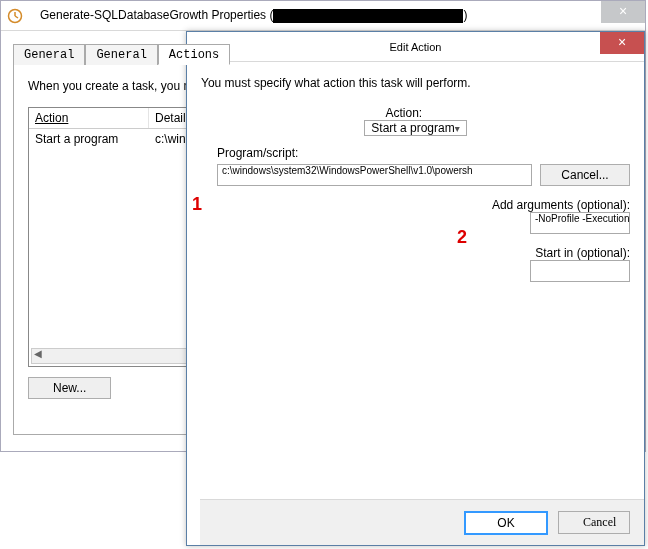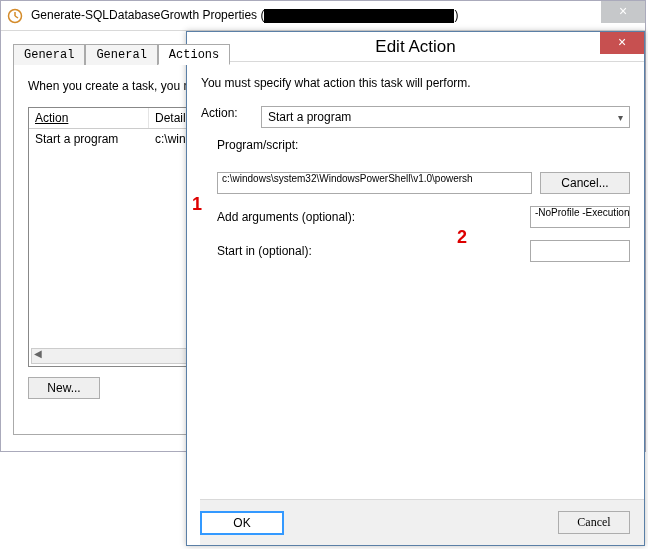--- a/index.html
+++ b/index.html
@@ -24,20 +24,21 @@
     background: #fff;
   }
   .parent-titlebar {
     height: 30px;
     background: #fff;
     display: flex;
     align-items: center;
     padding-left: 6px;
     border-bottom: 1px solid #d9d9d9;
     position: relative;
+    gap: 9px;
   }
   .clock-icon svg { display: block; }
   .parent-title {
     margin-left: 8px;
     font-size: 12px;
     color: #000;
   }
   .redact {
     display: inline-block;
     width: 190px; height: 14px;
@@ -121,21 +122,21 @@
     position: absolute; left: 2px; top: -1px; font-size: 10px; color: #666;
   }
   .btnrow {
     margin-top: 10px;
     display: flex;
     gap: 8px;
   }
   .btn {
     background: #efefef;
     border: 1px solid #adadad;
-    padding: 3px 18px;
+    padding: 3px 24px;
     font-size: 12px;
     min-width: 72px;
     text-align: center;
   }
 
   
   .dialog {
     position: absolute;
     left: 186px;
     top: 31px;
@@ -147,80 +148,81 @@
   }
   .dialog-titlebar {
     height: 30px;
     background: #fff;
     border-bottom: 1px solid #d9d9d9;
     position: relative;
     text-align: center;
   }
   .dialog-title {
     line-height: 30px;
-    font-size: 17px;
+    font-size: 11px;
   }
   .dialog-close {
     position: absolute;
     right: 0; top: 0;
     width: 44px; height: 22px;
     background: #c75050;
     color: #fff;
     text-align: center;
     line-height: 20px;
     font-size: 14px;
   }
   .dialog-body {
     padding: 14px 14px 0 14px;
     font-size: 12px;
   }
-  .row { display:flex; margin-bottom: 10px; }
+  .row { display:flex; align-items:center; margin-bottom: 10px; flex-direction: column; }
   .label { width: 60px; }
   .combo {
     flex: 1;
     height: 22px;
     border: 1px solid #aaa;
     background: #fff;
     display: flex;
     align-items: center;
     justify-content: space-between;
     padding: 0 6px;
   }
   .combo-arrow { font-size: 10px; color: #555; }
   .fieldset-title { margin: 4px 0 8px 8px; }
   .subgroup { padding-left: 16px; }
-  .sublabel { margin-bottom: 20px; }
+  .sublabel { margin-bottom: 4px; }
   .inputrow { display:flex; align-items:center; gap:8px; margin-bottom: 12px; }
   .textinput {
     height: 22px;
     border: 1px solid #aaa;
     padding: 0 4px;
     background: #fff;
     font-size: 10px;
     overflow: hidden;
     white-space: nowrap;
   }
   .w-main { flex: 1; }
   .w-short { width: 100px; }
   .browse { width: 90px; padding: 3px 0; }
   .form-row2 {
     display:flex;
-    align-items:center;
+    align-items:flex-end;
     justify-content: space-between;
     margin-bottom: 12px;
+    flex-direction: column;
   }
   .form-row2 .lbl { }
   .dialog-footer {
     position: absolute;
     left: 13px; right: 0; bottom: 0;
     height: 46px;
     border-top: 1px solid #d9d9d9;
     background: #f0f0f0;
     display:flex;
-    justify-content: space-between;
+    justify-content: flex-end;
     align-items: center;
     gap: 10px;
     padding-right: 14px;
   }
   .ok-btn {
     border: 2px solid #3399ff;
     background: #fff;
     width: 84px;
   }
   .cancel-btn { width: 64px; font-family: Liberation Serif, serif; }

